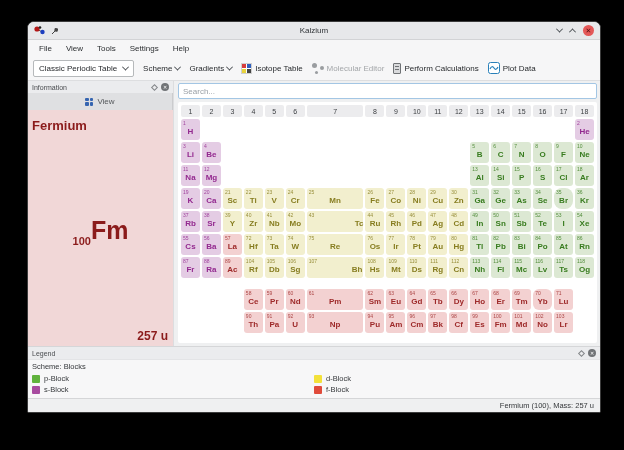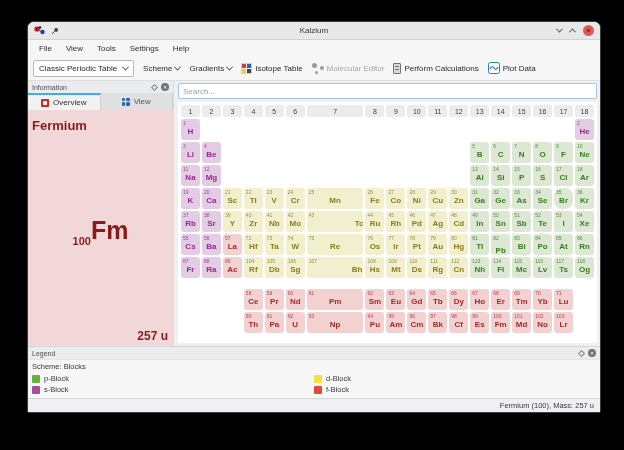--- a/index.html
+++ b/index.html
@@ -182,24 +182,20 @@
 
     <div class="sidebar">
       <div class="dock-header">
         <span>Information</span>
         <span class="dock-icons">
           <span class="float-icon"></span>
           <span class="dock-close">✕</span>
         </span>
       </div>
       <div class="tabs">
-        <div class="tab active">
-          <span class="tab-icon-red"></span>
-          <span>Overview</span>
-        </div>
         <div class="tab">
           <span class="tab-icon-blue">
               <i></i>
               <i></i>
               <i></i>
               <i></i>
             </span>
           <span>View</span>
         </div>
       </div>
@@ -495,21 +491,21 @@
               <span class="sym">Au</span>
             </div>
             <div class="el b-d" style="grid-area: 7 / 12;">
               <span class="num">80</span>
               <span class="sym">Hg</span>
             </div>
             <div class="el b-p" style="grid-area: 7 / 13;">
               <span class="num">81</span>
               <span class="sym">Tl</span>
             </div>
-            <div class="el b-p" style="grid-area: 7 / 14; align-items: flex-end;">
+            <div class="el b-p" style="grid-area: 7 / 14;">
               <span class="num">82</span>
               <span class="sym">Pb</span>
             </div>
             <div class="el b-p" style="grid-area: 7 / 15;">
               <span class="num">83</span>
               <span class="sym">Bi</span>
             </div>
             <div class="el b-p" style="grid-area: 7 / 16;">
               <span class="num">84</span>
               <span class="sym">Po</span>
@@ -635,21 +631,21 @@
               <span class="sym">Ho</span>
             </div>
             <div class="el b-f" style="grid-area: 10 / 14;">
               <span class="num">68</span>
               <span class="sym">Er</span>
             </div>
             <div class="el b-f" style="grid-area: 10 / 15;">
               <span class="num">69</span>
               <span class="sym">Tm</span>
             </div>
-            <div class="el b-f" style="grid-area: 10 / 16;">
+            <div class="el b-f" style="grid-area: 10 / 16; border-radius: 6px;">
               <span class="num">70</span>
               <span class="sym">Yb</span>
             </div>
             <div class="el b-f" style="grid-area: 10 / 17;">
               <span class="num">71</span>
               <span class="sym">Lu</span>
             </div>
             <div class="el b-f" style="grid-area: 11 / 4;">
               <span class="num">90</span>
               <span class="sym">Th</span>

